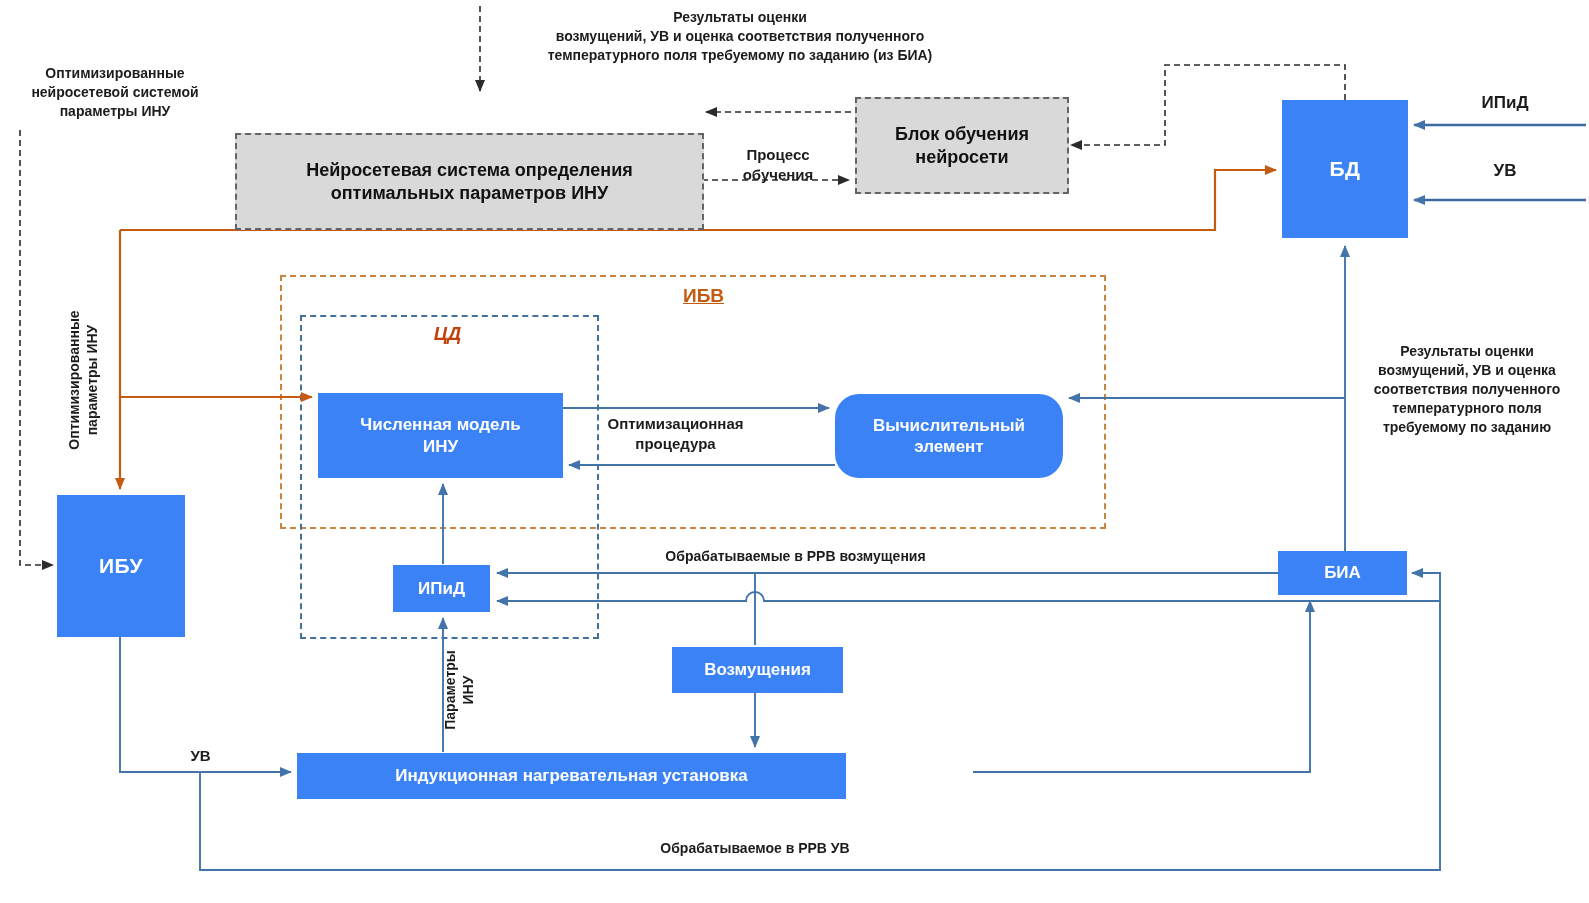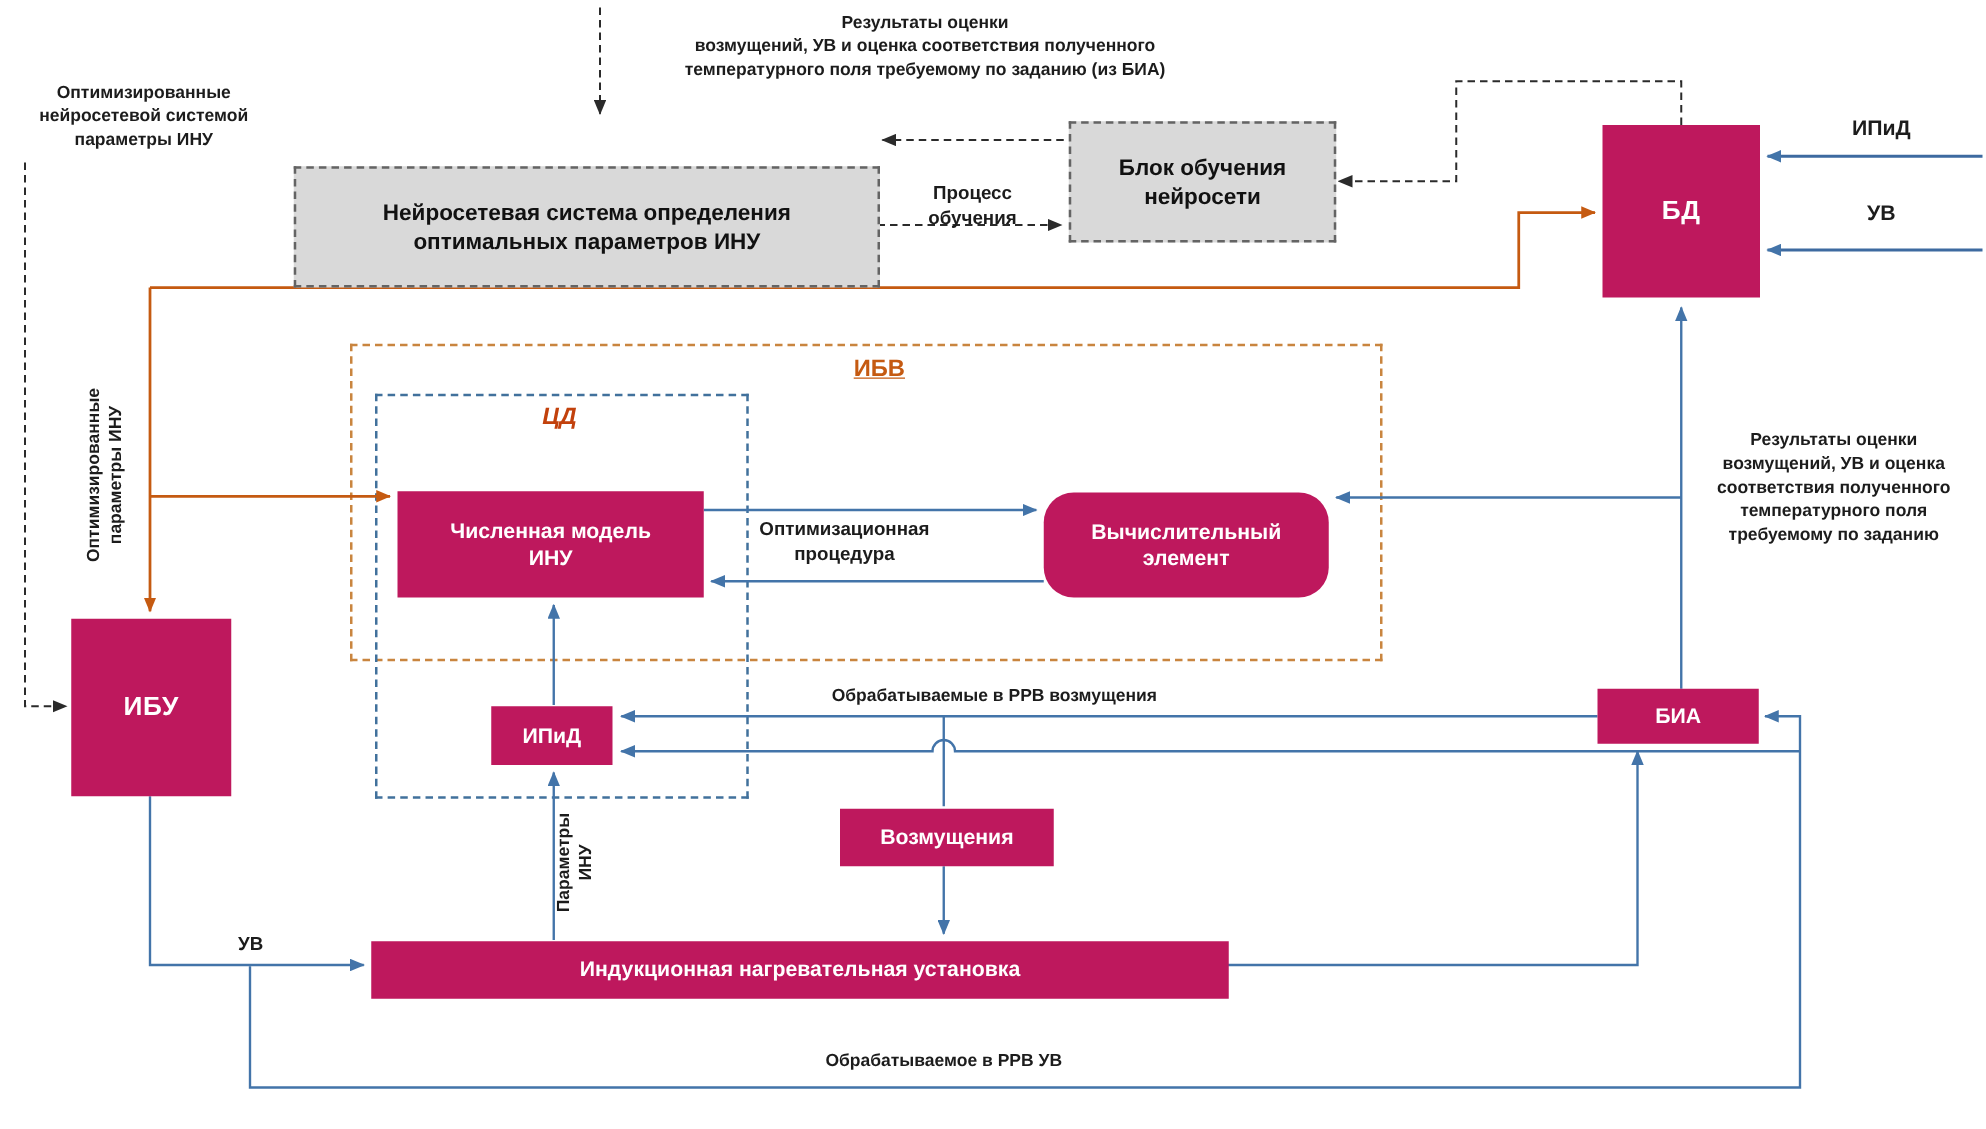--- a/index.html
+++ b/index.html
@@ -2,21 +2,21 @@
 <html><head>
 <meta charset="utf-8">
 <style>
   html,body{margin:0;padding:0;background:#fff;}
   .canvas{position:relative;width:1589px;height:903px;background:#ffffff;
           font-family:"Liberation Sans",sans-serif;overflow:hidden;}
   .cont{position:absolute;z-index:0;background:transparent;}
   .cont.ibv{border:2px dashed #c9853f;}
   .cont.cd{border:2px dashed #41719C;}
   svg.wires{position:absolute;left:0;top:0;z-index:1;}
-  .node{position:absolute;z-index:2;background:#be185d;color:#fff;font-weight:bold;
+  .node{position:absolute;z-index:2;background:#3b82f6;color:#fff;font-weight:bold;
         display:flex;align-items:center;justify-content:center;text-align:center;
         white-space:pre-line;font-size:17px;line-height:1.25;}
   .node.gray{background:#D9D9D9;color:#111;border:2px dashed #646464;font-size:18px;}
   .node.big{font-size:21px;letter-spacing:.5px;}
   .lbl{position:absolute;z-index:2;font-weight:bold;font-size:14px;color:#1c1c1c;
        white-space:pre-line;text-align:center;line-height:1.35;}
   .lbl.md{font-size:15px;}
   .lbl.lg{font-size:17px;}
   .lbl.title{font-size:19px;}
   .lbl.orange{color:#C55A11;}
@@ -90,21 +90,21 @@
 нейросети</div>
   <div class="node big" style="left:1282px;top:100px;width:126px;height:138px;">БД</div>
   <div class="node" style="left:318px;top:393px;width:245px;height:85px;">Численная модель
 ИНУ</div>
   <div class="node" style="left:835px;top:394px;width:228px;height:84px;border-radius:24px;">Вычислительный
 элемент</div>
   <div class="node" style="left:393px;top:565px;width:97px;height:47px;">ИПиД</div>
   <div class="node" style="left:1278px;top:551px;width:129px;height:44px;">БИА</div>
   <div class="node big" style="left:57px;top:495px;width:128px;height:142px;">ИБУ</div>
   <div class="node" style="left:672px;top:647px;width:171px;height:46px;">Возмущения</div>
-  <div class="node" style="left:297px;top:753px;width:686px;height:46px;">Индукционная нагревательная установка</div>
+  <div class="node" style="left:297px;top:753px;width:549px;height:46px;">Индукционная нагревательная установка</div>
 
   <div class="lbl" style="left:470px;top:8px;width:540px;">Результаты оценки
 возмущений, УВ и оценка соответствия полученного
 температурного поля требуемому по заданию (из БИА)</div>
   <div class="lbl" style="left:10px;top:64px;width:210px;">Оптимизированные
 нейросетевой системой
 параметры ИНУ</div>
   <div class="lbl md" style="left:712px;top:116px;width:132px;margin-top:29px;">Процесс
 обучения</div>
   <div class="lbl lg" style="left:1445px;top:92px;width:120px;">ИПиД</div>

